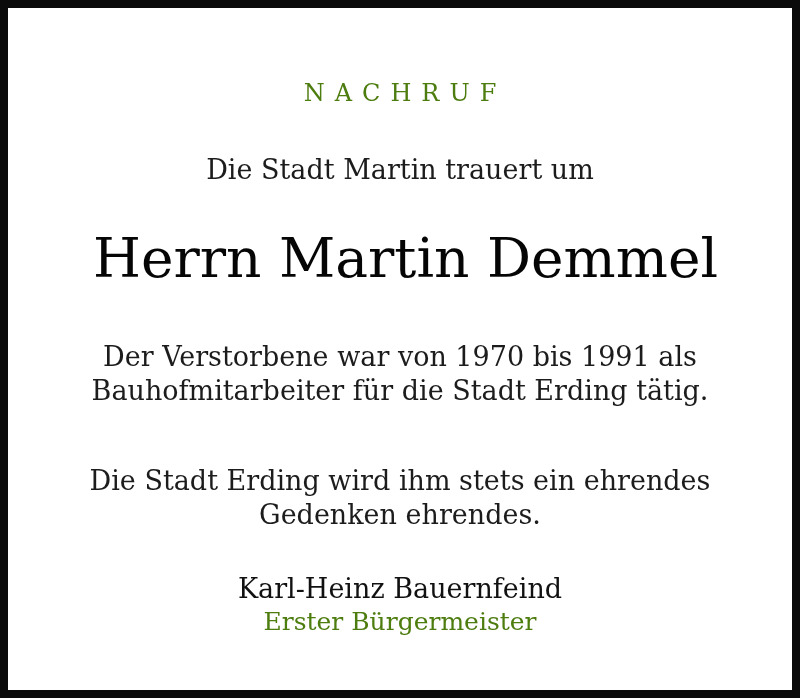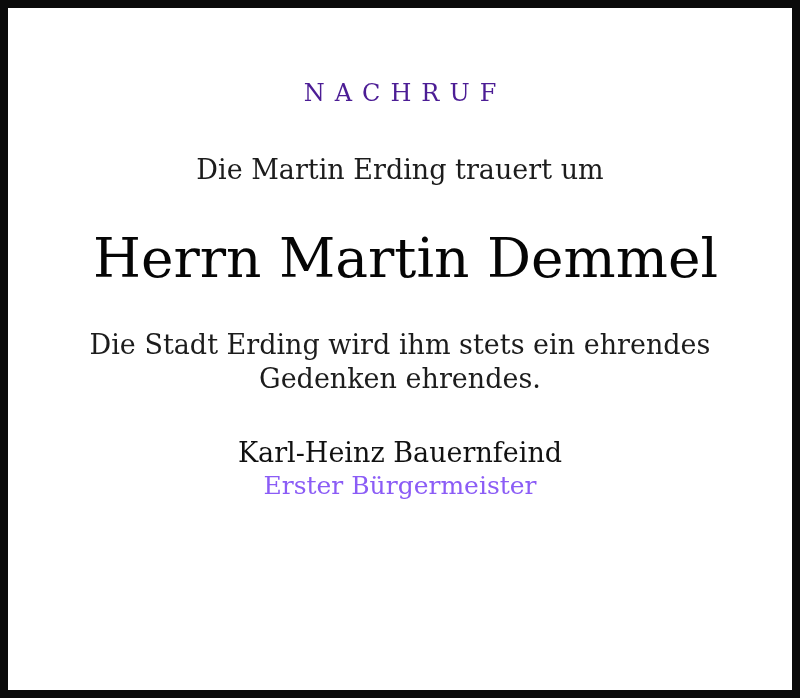--- a/index.html
+++ b/index.html
@@ -22,21 +22,21 @@
     padding-top: 70px;
     text-align: center;
     font-family: "DejaVu Serif", "Liberation Serif", serif;
     color: #1a1a1a;
   }
   .kicker {
     font-size: 24px;
     line-height: 30px;
     letter-spacing: 10px;
     text-indent: 10px; 
-    color: #4c1d95;
+    color: #4d7c0f;
   }
   .intro {
     margin-top: 45px;
     font-size: 27px;
     line-height: 34px;
     color: #1c1c1c;
   }
   .deceased-name {
     margin-top: 41px;
     font-size: 55px;
@@ -44,47 +44,51 @@
     color: #050505;
     white-space: nowrap;
     padding-left: 11px;
   }
   .para {
     font-size: 27px;
     line-height: 34px;
     color: #1c1c1c;
   }
   .para-1 { margin-top: 52px; }
-  .para-2 { margin-top: 40px; }
+  .para-2 { margin-top: 56px; }
   .signature-name {
     margin-top: 41px;
     font-size: 27px;
     line-height: 31px;
     font-weight: normal;
     color: #111111;
   }
   .signature-title {
     margin-top: 2px;
     font-size: 25px;
     line-height: 31px;
-    color: #8b5cf6;
+    color: #4d7c0f;
   }
 </style>
 </head>
 <body>
 
 <div class="notice-frame">
   <div class="notice-inner">
 
     <div class="kicker">NACHRUF</div>
 
-    <div class="intro">Die Martin Erding trauert um</div>
+    <div class="intro">Die Stadt Martin trauert um</div>
 
     <div class="deceased-name">Herrn Martin Demmel</div>
 
+    <div class="para para-1">
+      <div>Der Verstorbene war von 1970 bis 1991 als</div>
+      <div>Bauhofmitarbeiter für die Stadt Erding tätig.</div>
+    </div>
 
     <div class="para para-2">
       <div>Die Stadt Erding wird ihm stets ein ehrendes</div>
       <div>Gedenken ehrendes.</div>
     </div>
 
     <div class="signature-name">Karl-Heinz Bauernfeind</div>
 
     <div class="signature-title">Erster Bürgermeister</div>
 

